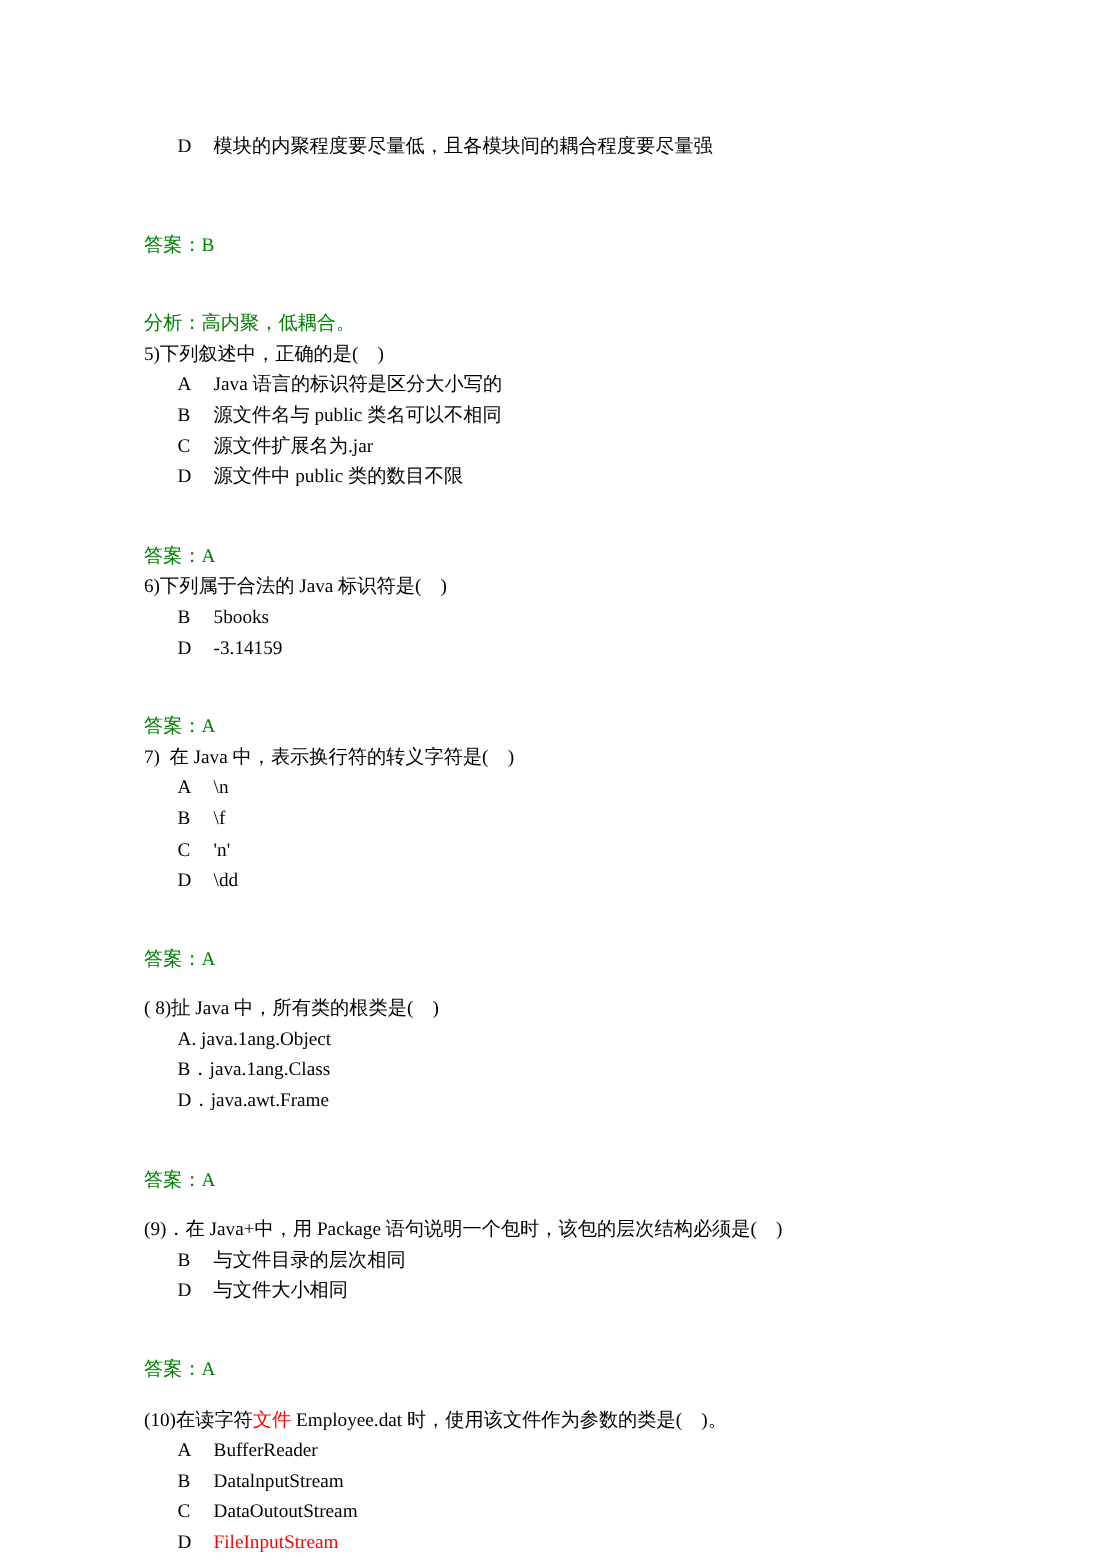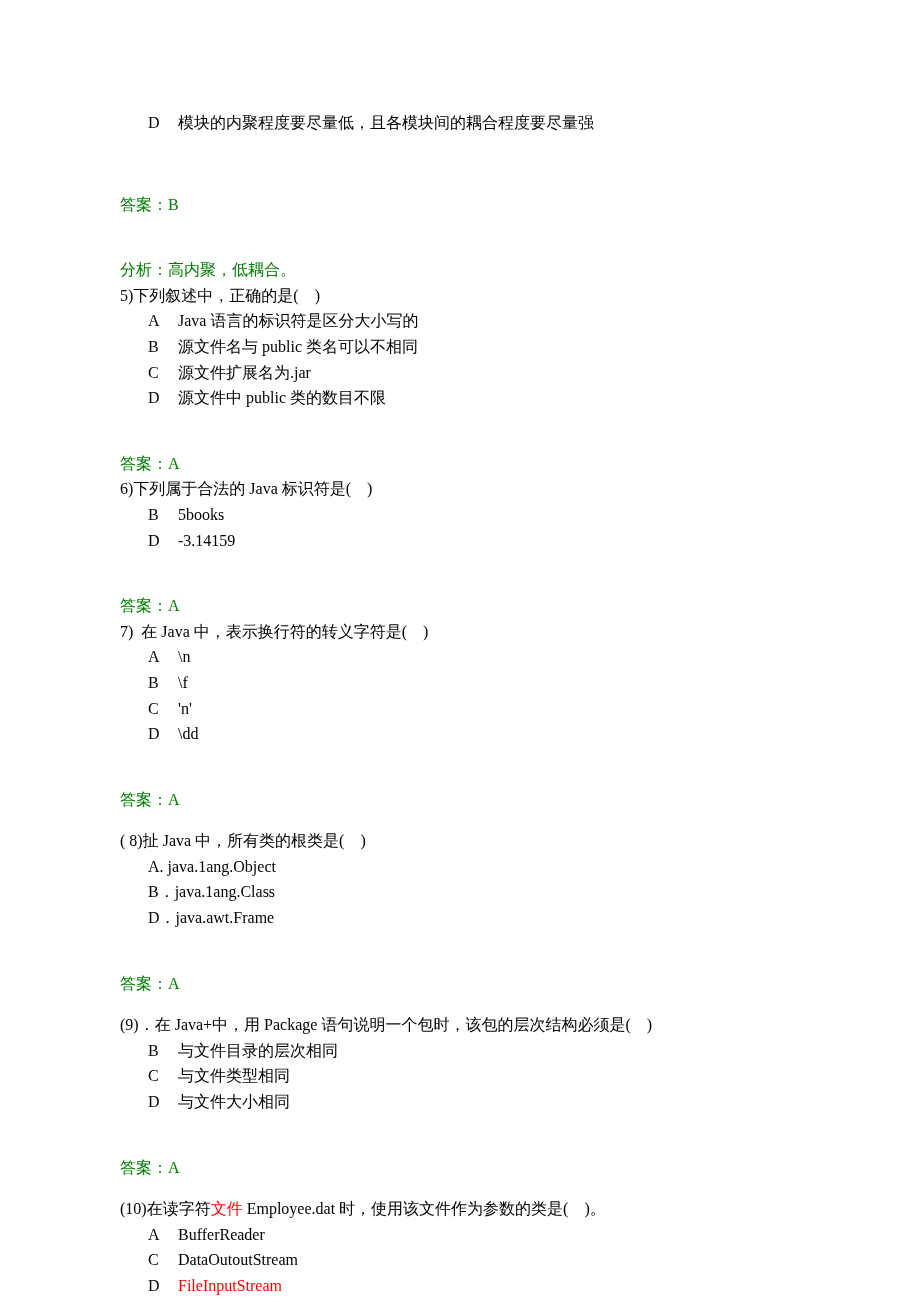--- a/index.html
+++ b/index.html
@@ -78,25 +78,25 @@
   <p class="line">( 8)扯 Java 中，所有类的根类是(    )</p>
   <p class="line letter-opt">A. java.1ang.Object</p>
   <p class="line letter-opt">B．java.1ang.Class</p>
   <p class="line letter-opt">D．java.awt.Frame</p>
   <p class="line green">答案：A</p>
 
   <div class="spacer"></div>
 
   <p class="line">(9)．在 Java+中，用 Package 语句说明一个包时，该包的层次结构必须是(    )</p>
   <p class="line opt"><span class="opt-label">B</span><span>与文件目录的层次相同</span></p>
-  <p class="line opt"><span class="opt-label">C</span><span>与文件类型相同</span></p>
   <p class="line opt"><span class="opt-label">D</span><span>与文件大小相同</span></p>
   <p class="line green">答案：A</p>
 
   <div class="spacer"></div>
 
   <p class="line"><span>(10)在读字符</span><span class="red">文件</span><span> Employee.dat 时，使用该文件作为参数的类是(    )。</span></p>
   <p class="line opt"><span class="opt-label">A</span><span>BufferReader</span></p>
+  <p class="line opt"><span class="opt-label">B</span><span>DatalnputStream</span></p>
   <p class="line opt"><span class="opt-label">C</span><span>DataOutoutStream</span></p>
   <p class="line opt"><span class="opt-label">D</span><span class="red">FileInputStream</span></p>
   <p class="line green">答案：D</p>
 
 </div>
 
 </body></html>

